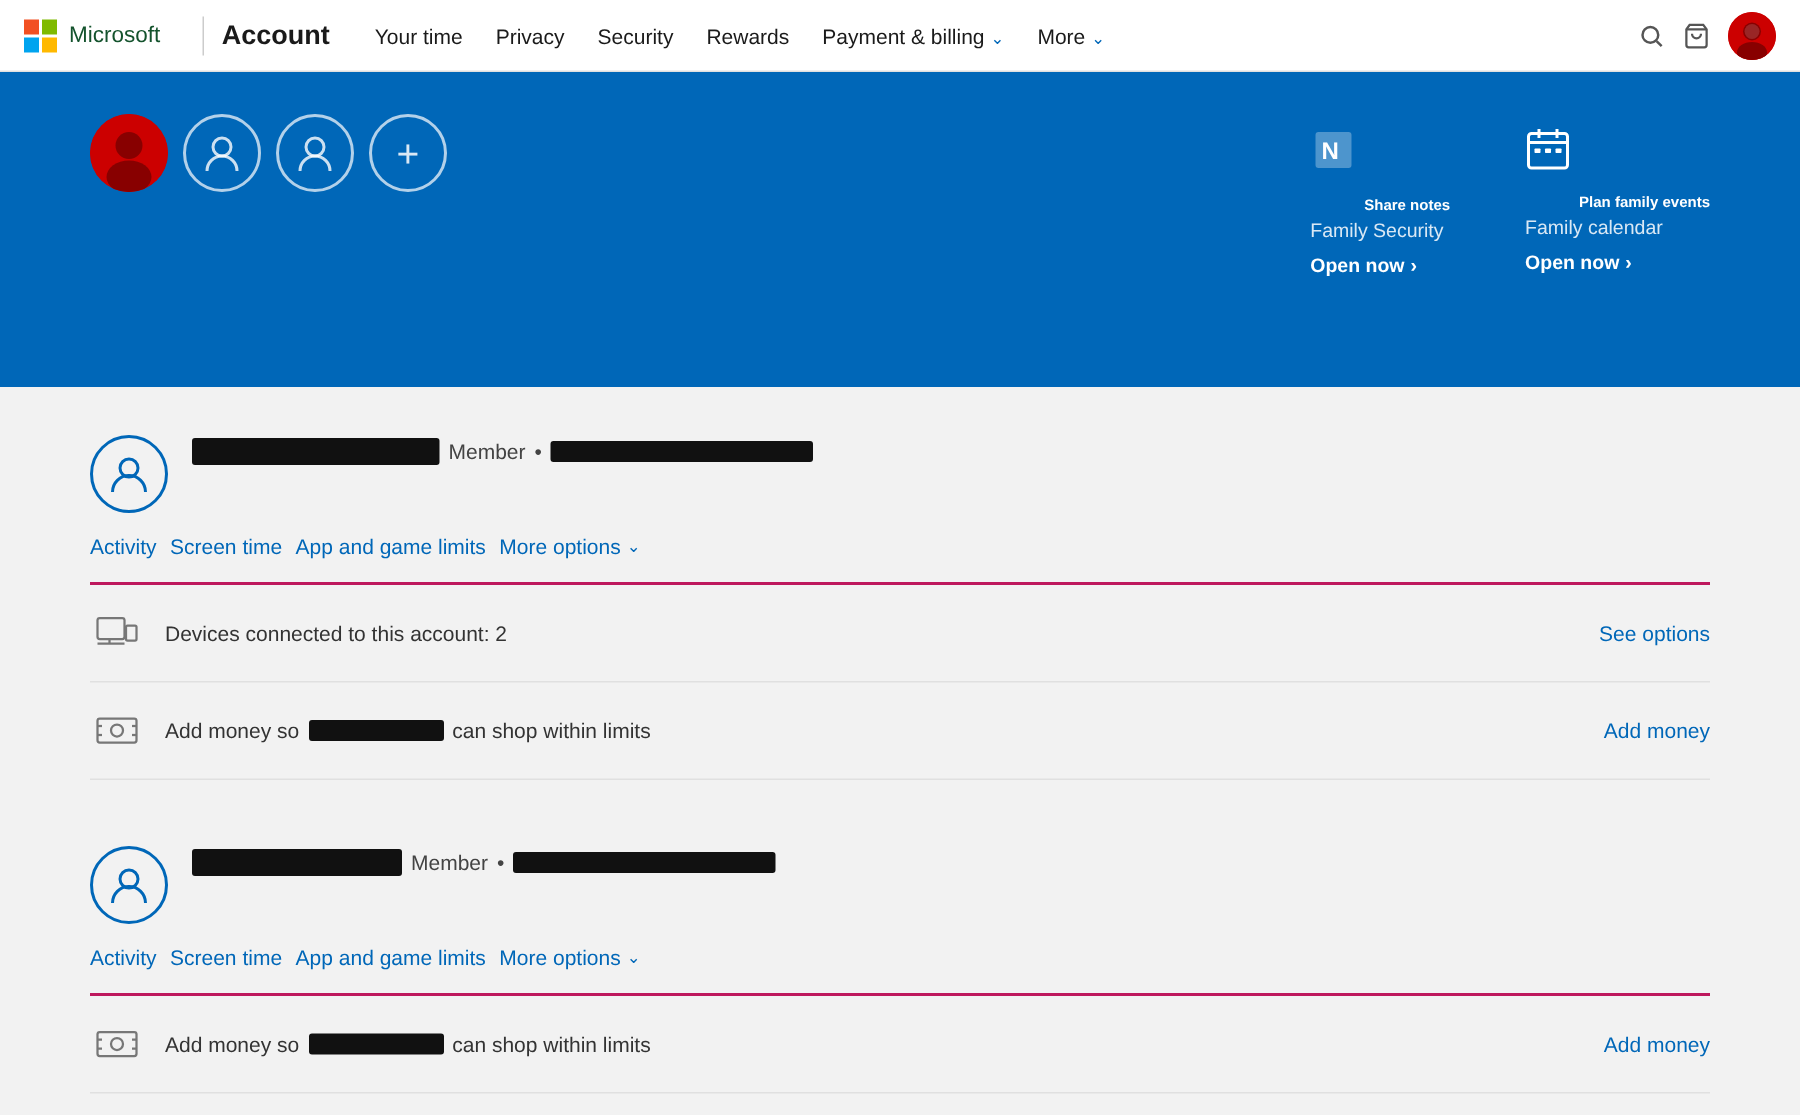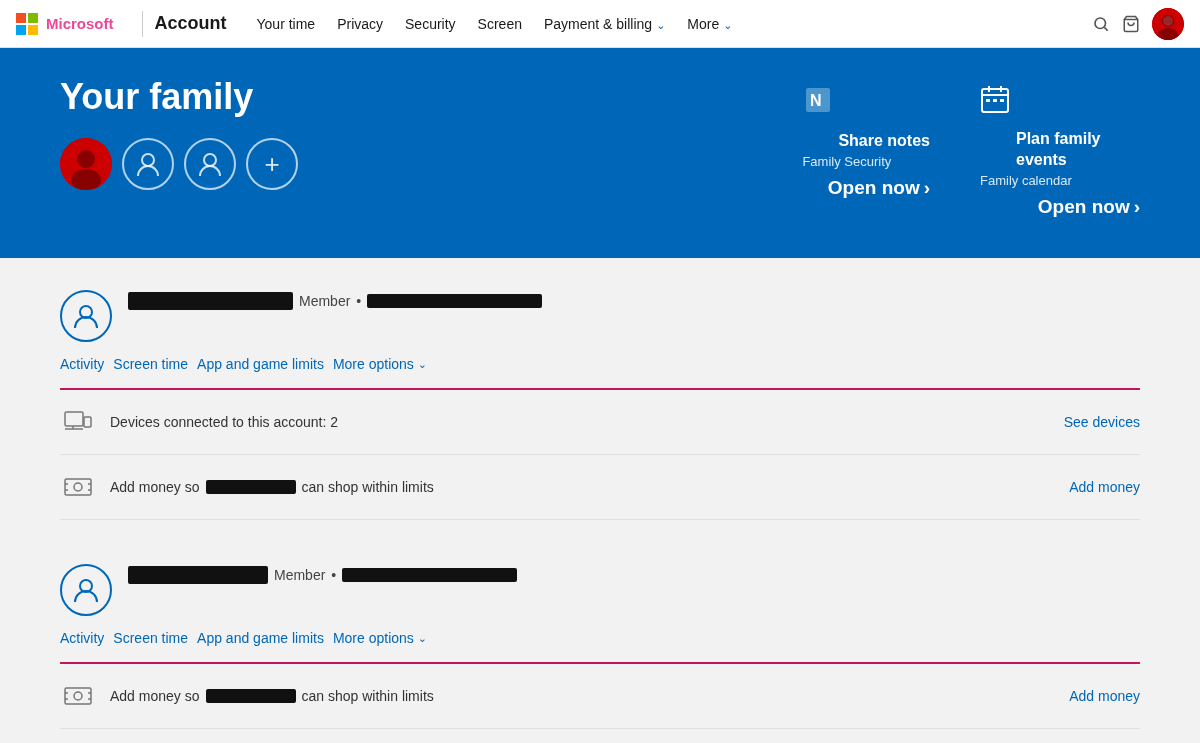--- a/index.html
+++ b/index.html
@@ -151,41 +151,40 @@
       flex-direction: column;
       color: #fff;
       max-width: 160px;
     }
     .hero-feature-icon {
       font-size: 28px;
       margin-bottom: 8px;
       color: #fff;
     }
     .hero-feature-title {
-      font-size: 16px;
+      font-size: 10px;
       font-weight: 600;
       line-height: 1.3;
       margin-bottom: 2px;
       margin-left: 36px;
     }
     .hero-feature-sub {
       font-size: 13px;
       color: rgba(255,255,255,0.85);
       margin-bottom: 8px;
     }
     .hero-feature-link {
-      font-size: 19px;
+      font-size: 13px;
       color: #fff;
       font-weight: 600;
       cursor: pointer;
       display: flex;
       align-items: center;
       gap: 4px;
       text-decoration: none;
-      justify-content: flex-end;
     }
 
     
     .main-content {
       padding: 32px 60px;
       background: #f2f2f2;
       min-height: 500px;
     }
 
     
@@ -311,29 +310,29 @@
 <body>
 
 <nav class="nav-bar">
   <div class="nav-logo">
     <div class="ms-grid">
       <span class="ms-orange"></span>
       <span class="ms-green"></span>
       <span class="ms-blue"></span>
       <span class="ms-yellow"></span>
     </div>
-    <span style="font-size:15px;font-weight:700;color:#ec4899;">Microsoft</span>
+    <span style="font-size:15px;font-weight:400;color:#14532d;">Microsoft</span>
   </div>
   <div class="nav-divider"></div>
   <span class="nav-account-label">Account</span>
   <div class="nav-links">
     <a class="nav-link">Your time</a>
     <a class="nav-link">Privacy</a>
     <a class="nav-link">Security</a>
-    <a class="nav-link">Screen</a>
+    <a class="nav-link">Rewards</a>
     <a class="nav-link nav-dropdown">
       <span>Payment &amp; billing</span>
       <span class="chevron-down">⌄</span>
     </a>
     <a class="nav-link nav-dropdown">
       <span>More</span>
       <span class="chevron-down">⌄</span>
     </a>
   </div>
   <div class="nav-actions">
@@ -356,21 +355,20 @@
         <ellipse cx="16" cy="13" rx="6" ry="6" fill="#800"></ellipse>
         <ellipse cx="16" cy="27" rx="10" ry="7" fill="#800"></ellipse>
         <circle cx="16" cy="13" r="5" fill="#fff" opacity="0.15"></circle>
       </svg>
     </div>
   </div>
 </nav>
 
 <div class="hero-banner">
   <div class="hero-left">
-    <h1 class="hero-title">Your family</h1>
     <div class="family-avatars">
 
       <div class="family-avatar">
         <svg width="52" height="52" viewBox="0 0 52 52">
           <circle cx="26" cy="26" r="26" fill="#c00"></circle>
           <ellipse cx="26" cy="21" rx="9" ry="9" fill="#800"></ellipse>
           <ellipse cx="26" cy="42" rx="15" ry="11" fill="#800"></ellipse>
         </svg>
       </div>
 
@@ -465,21 +463,21 @@
       <div class="member-detail-row">
         <div class="detail-icon">
           <svg width="28" height="22" viewBox="0 0 28 22" fill="none" stroke="#777" stroke-width="1.5">
             <rect x="1" y="1" width="18" height="14" rx="1.5"></rect>
             <line x1="1" y1="18" x2="19" y2="18"></line>
             <rect x="20" y="6" width="7" height="10" rx="1"></rect>
             <line x1="9" y1="15" x2="9" y2="18"></line>
           </svg>
         </div>
         <div class="detail-text">Devices connected to this account: 2</div>
-        <a class="detail-action">See devices</a>
+        <a class="detail-action">See options</a>
       </div>
 
       <div class="member-detail-row">
         <div class="detail-icon">
           <svg width="28" height="22" viewBox="0 0 28 22" fill="none" stroke="#777" stroke-width="1.5">
             <rect x="1" y="3" width="26" height="16" rx="1.5"></rect>
             <circle cx="14" cy="11" r="4"></circle>
             <line x1="1" y1="8" x2="4" y2="8"></line>
             <line x1="24" y1="8" x2="27" y2="8"></line>
             <line x1="1" y1="14" x2="4" y2="14"></line>

